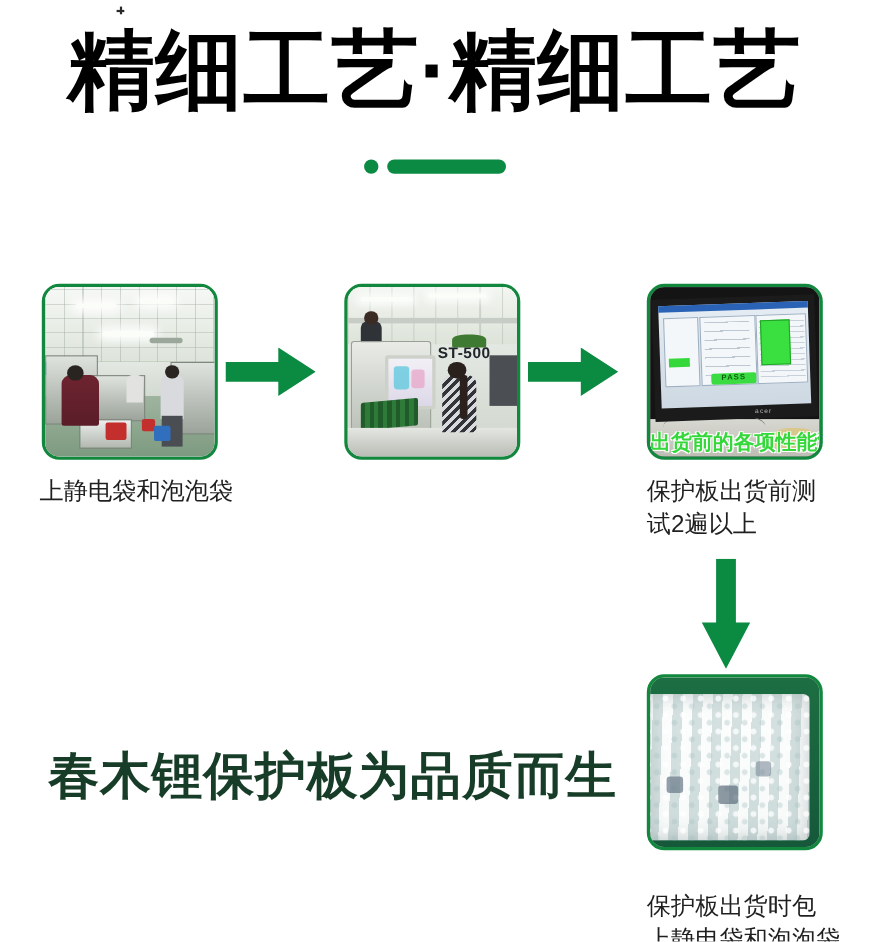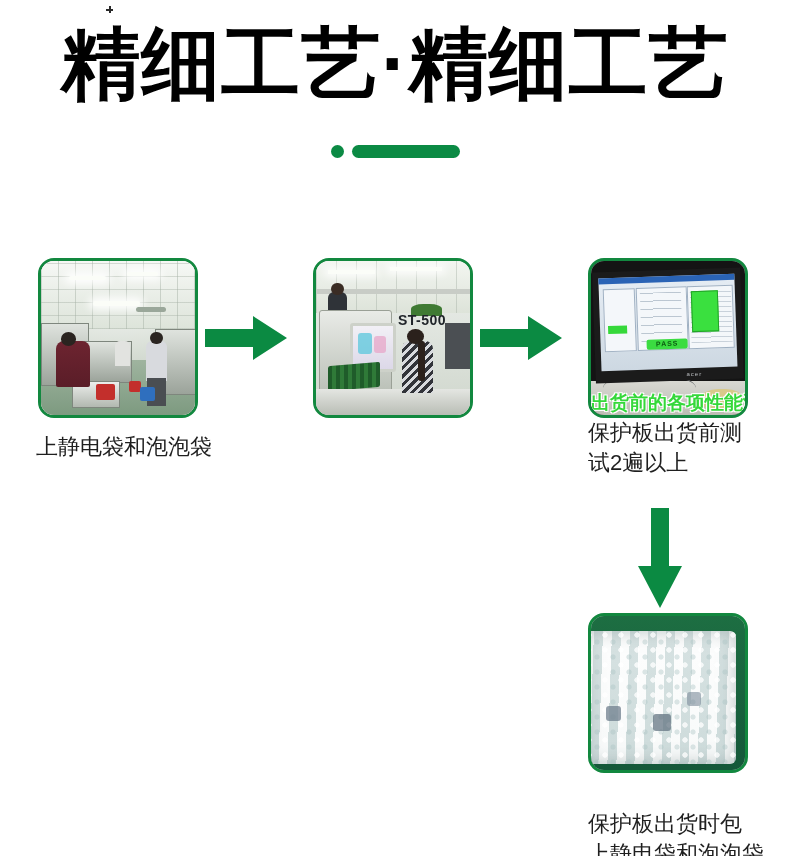--- a/index.html
+++ b/index.html
@@ -260,21 +260,21 @@
   
   .caption {
     position: absolute;
     font-size: 22px;
     line-height: 30px;
     color: #1f1f1f;
     white-space: pre-line;
   }
   #cap-1 { left: 36px;  top: 432px; }
   #cap-2 { left: 312px; top: 432px; }
-  #cap-3 { left: 588px; top: 418px; }
+  #cap-3 { left: 588px; top: 432px; }
   #cap-4 { left: 588px; top: 809px; }
 
   
   .tagline {
     position: absolute;
     left: 44px;
     top: 676px;
     font-size: 46px;
     line-height: 58px;
     font-weight: 700;
@@ -397,14 +397,15 @@
       </div>
     </div>
   </div>
 
   <div class="caption" id="cap-1">上静电袋和泡泡袋</div>
   <div class="caption" id="cap-3">保护板出货前测
 试2遍以上</div>
   <div class="caption" id="cap-4">保护板出货时包
 上静电袋和泡泡袋</div>
 
+  <div class="tagline">春木锂保护板为品质而生</div>
 
 </div>
 
 </body></html>

